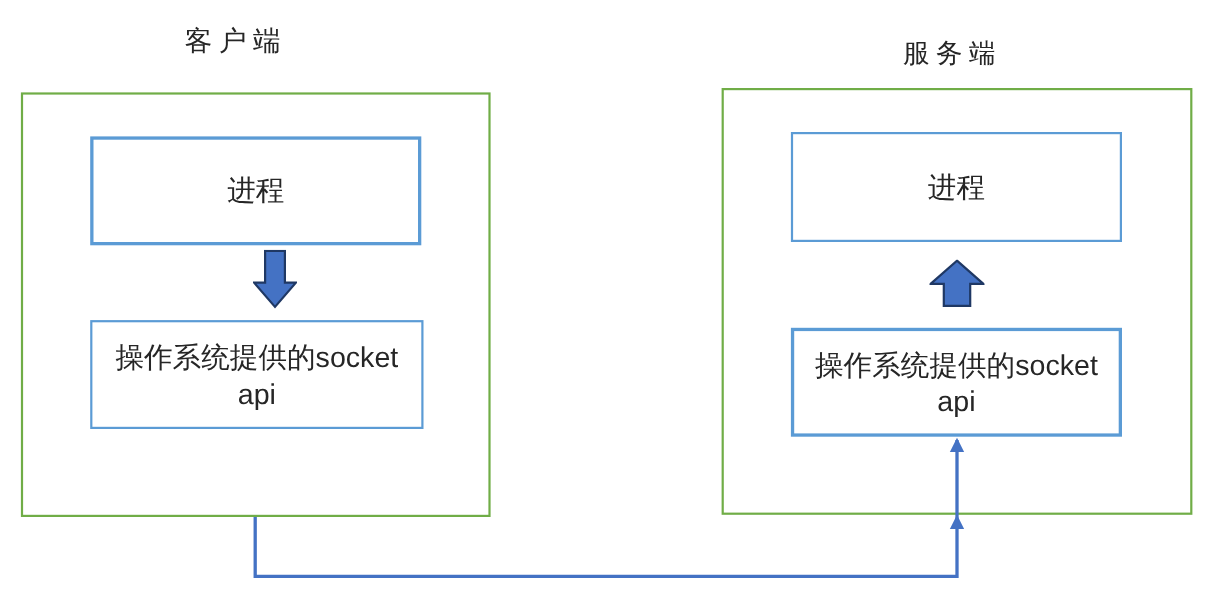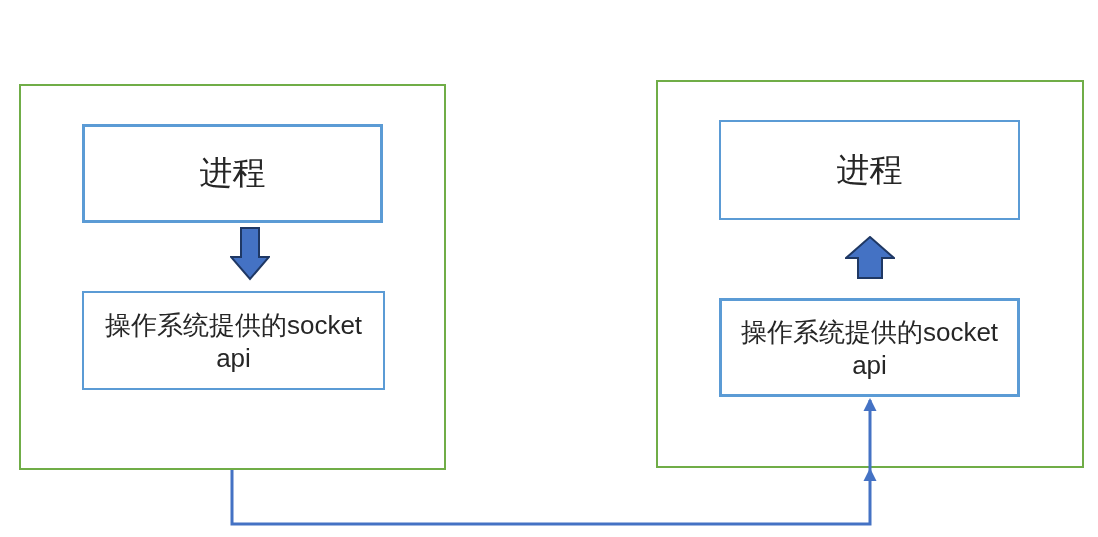--- a/index.html
+++ b/index.html
@@ -45,21 +45,21 @@
     background: #fff;
     display: flex;
     align-items: center;
     justify-content: center;
     text-align: center;
   }
   .client-process { left: 82px;  top: 124px; width: 301px; height: 99px;  border-width: 3px; }
   .client-socket  { left: 82px;  top: 291px; width: 303px; height: 99px; }
   .server-process { left: 719px; top: 120px; width: 301px; height: 100px; }
   .server-socket  { left: 719px; top: 298px; width: 301px; height: 99px;  border-width: 3px; }
-  .box-label { font-size: 33px; color: var(--text-color); }
+  .box-label { font-size: 26px; color: var(--text-color); }
   .socket-label { font-size: 26px; }
   .block-arrow { position: absolute; }
   .block-arrow polygon {
     fill: var(--arrow-fill);
     stroke: var(--arrow-outline);
     stroke-width: 2;
     stroke-linejoin: miter;
   }
   .down-arrow { left: 230px; top: 227px; }
   .up-arrow   { left: 845px; top: 236px; }
@@ -74,20 +74,22 @@
     stroke: var(--connector-color);
     stroke-width: 3;
   }
   .connector-layer polygon { fill: var(--connector-color); }
 </style>
 </head>
 <body>
 
 <div class="canvas">
 
+  <div class="title client-title">客户端</div>
+  <div class="title server-title">服务端</div>
 
   <div class="group client-group"></div>
   <div class="group server-group"></div>
 
   <div class="box client-process">
     <span class="box-label">进程</span>
   </div>
   <div class="box client-socket">
     <span class="box-label socket-label">操作系统提供的socket api</span>
   </div>

